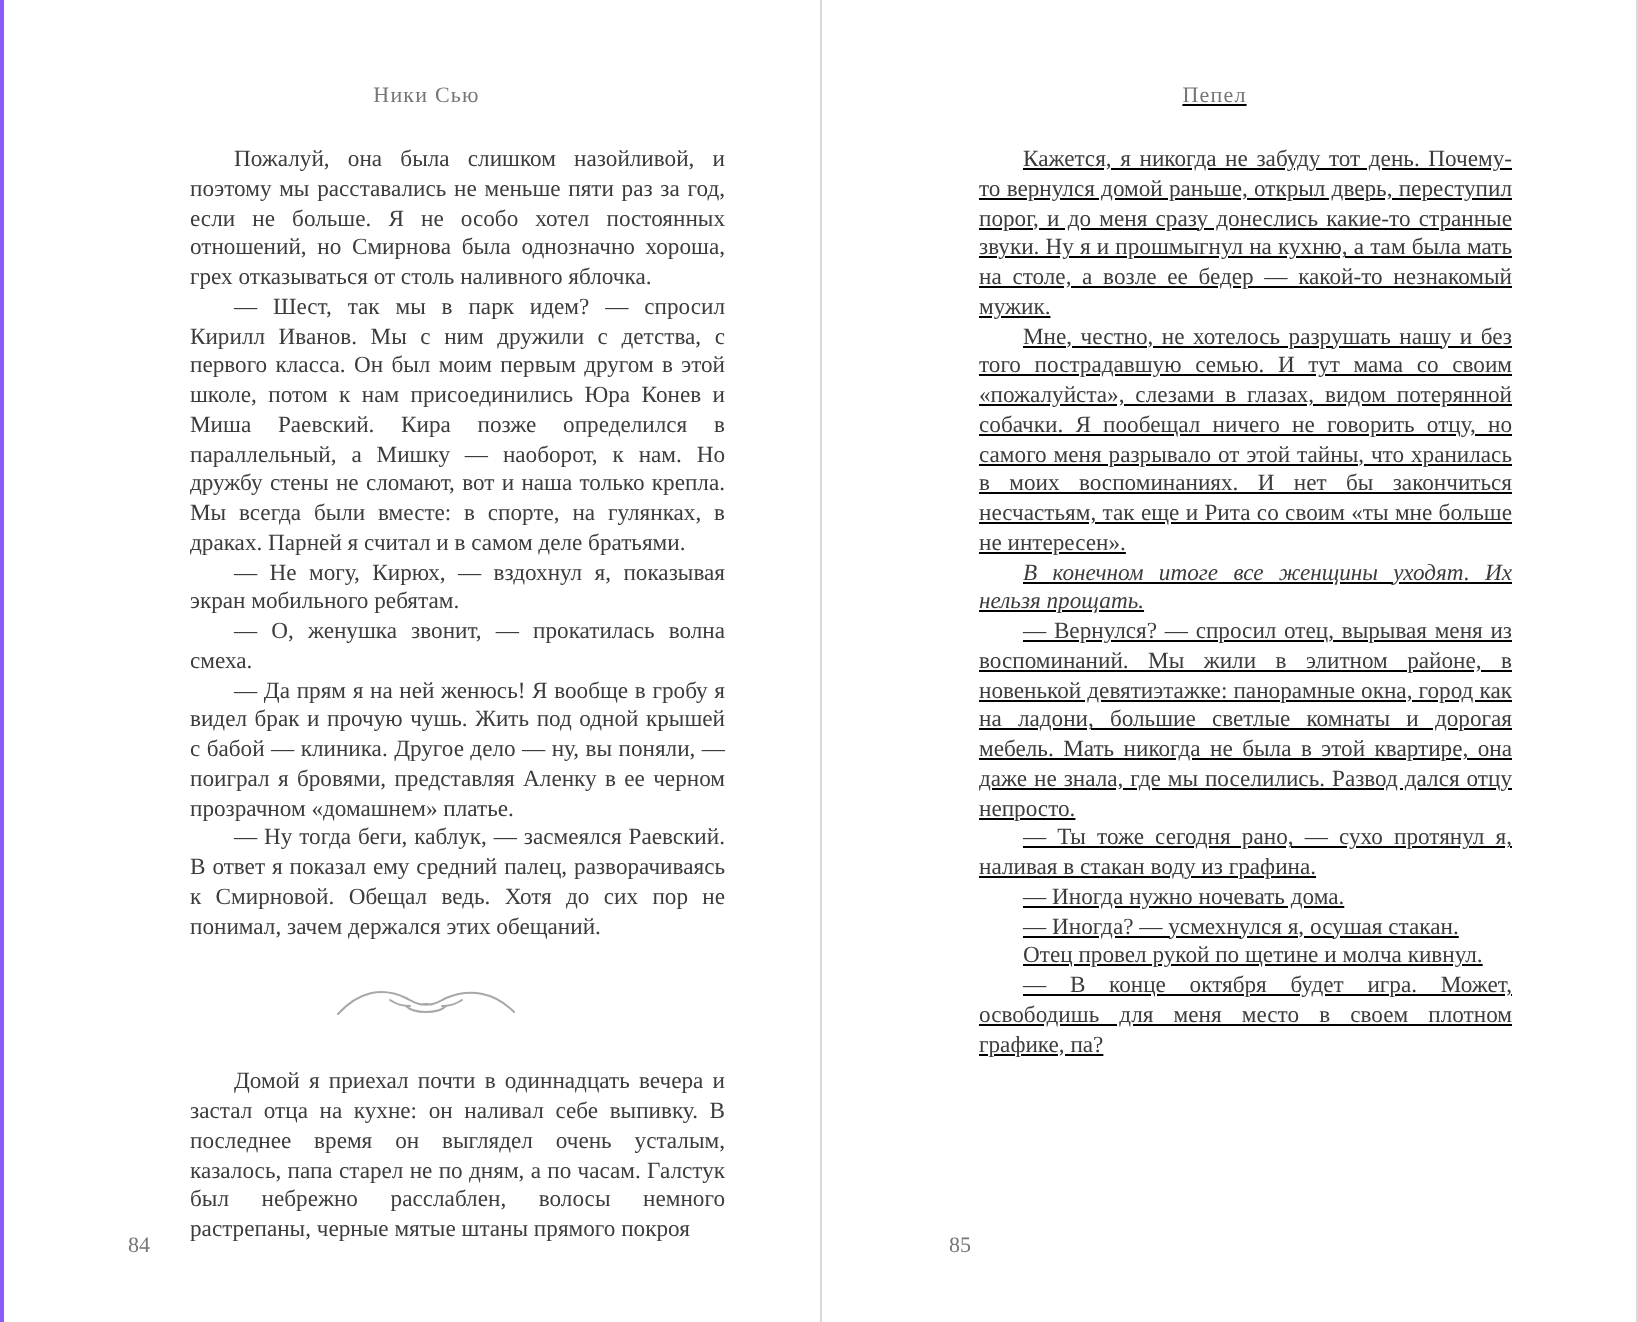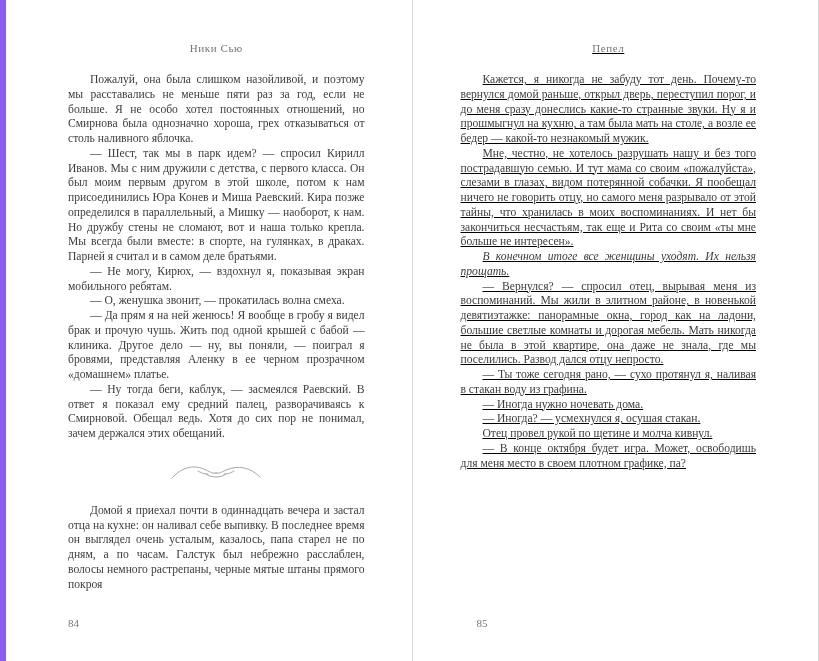--- a/index.html
+++ b/index.html
@@ -11,21 +11,21 @@
     width: 819px;
     height: 661px;
     overflow: hidden;
     font-family: "Liberation Serif", "DejaVu Serif", serif;
   }
   .spread {
     display: flex;
     width: 819px;
     height: 661px;
     box-sizing: border-box;
-    border-left: 6px solid #8b5cf6;
+    border-left: 2px solid #8b5cf6;
     border-right: 1px solid #d9d9d9;
     background: #ffffff;
   }
   .page {
     position: relative;
     width: 408px;
     height: 661px;
     box-sizing: border-box;
     padding-top: 42px;
   }
@@ -44,21 +44,21 @@
     color: #767676;
     margin-bottom: 19px;
   }
   .body p {
     margin: 0;
     font-size: 11.6px;
     line-height: 14.75px;
     text-align: justify;
     color: #3c3c3c;
   }
-  p.indent { text-indent: 22px; }
+  p.indent { text-indent: 22px; margin-left: 31px; }
   p.italic { font-style: italic; }
   .flourish {
     text-align: center;
     padding: 16px 0 14px 0;
   }
   .flourish svg { display: inline-block; }
   .page-number {
     position: absolute;
     bottom: 32px;
     font-size: 11px;

